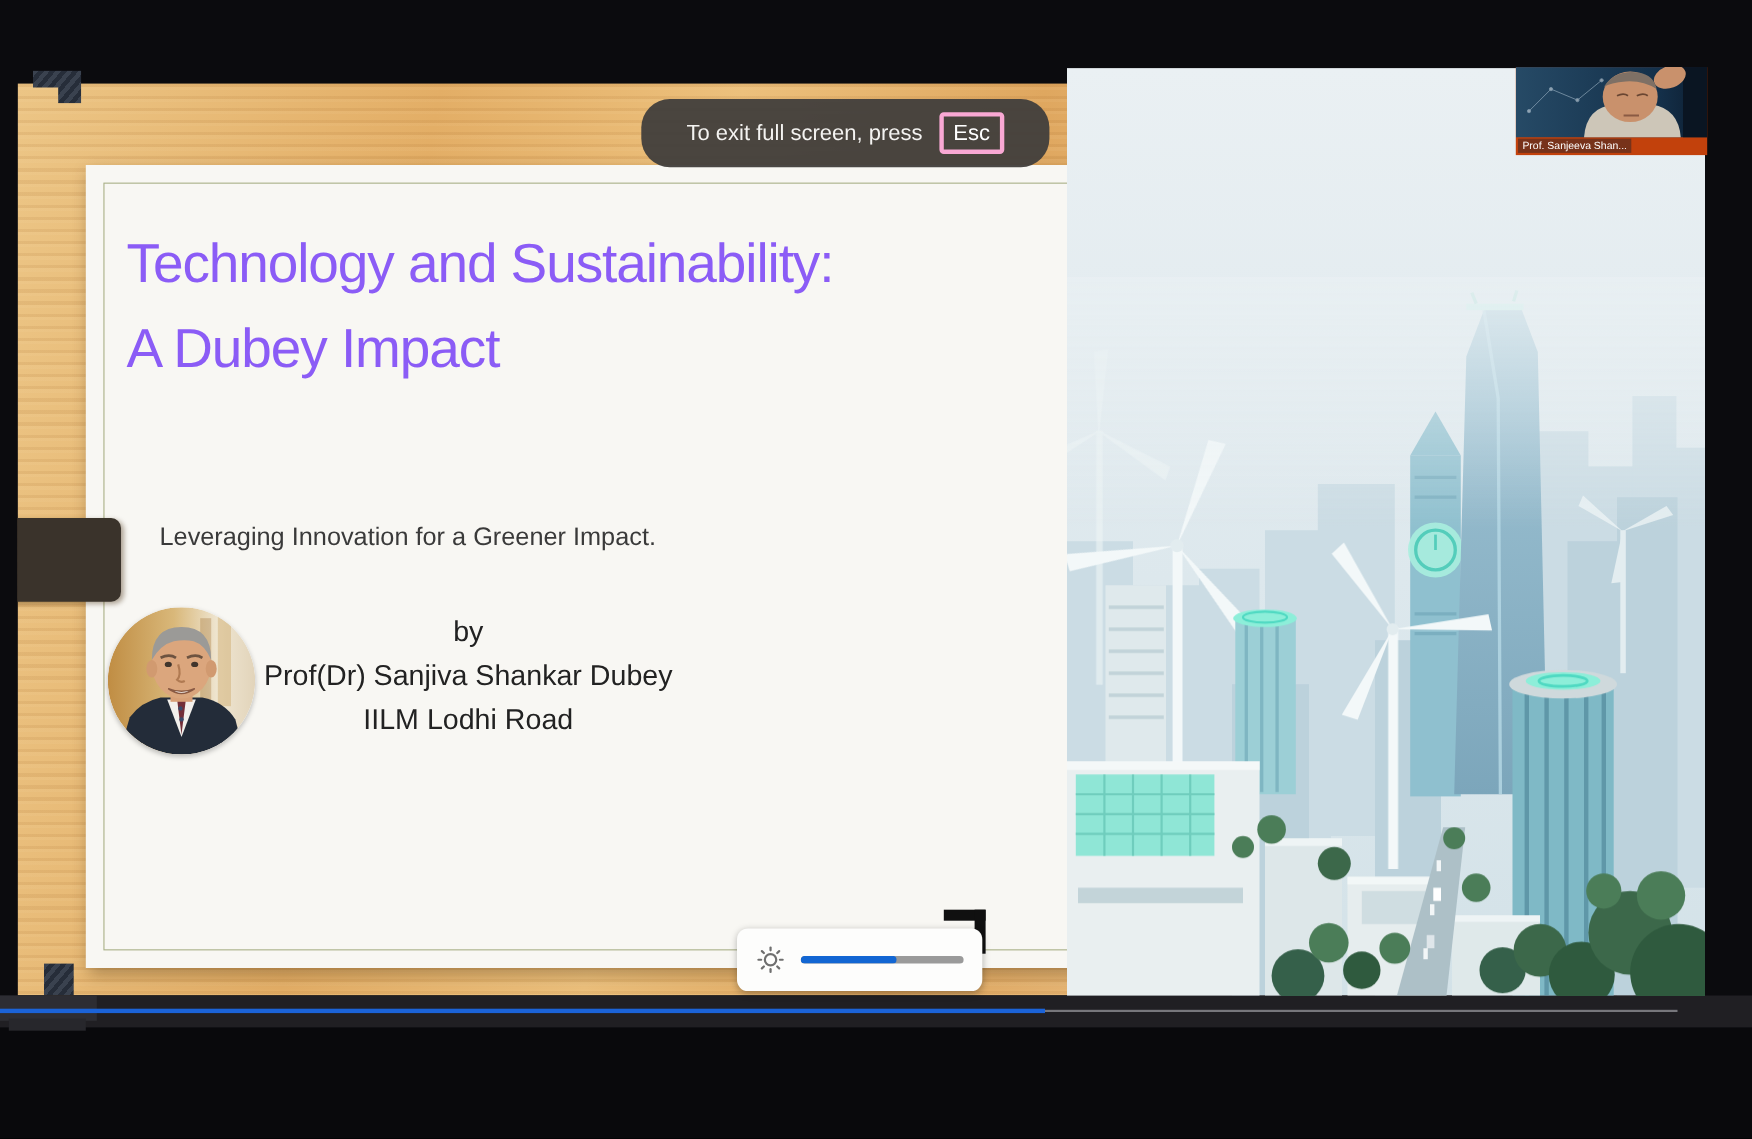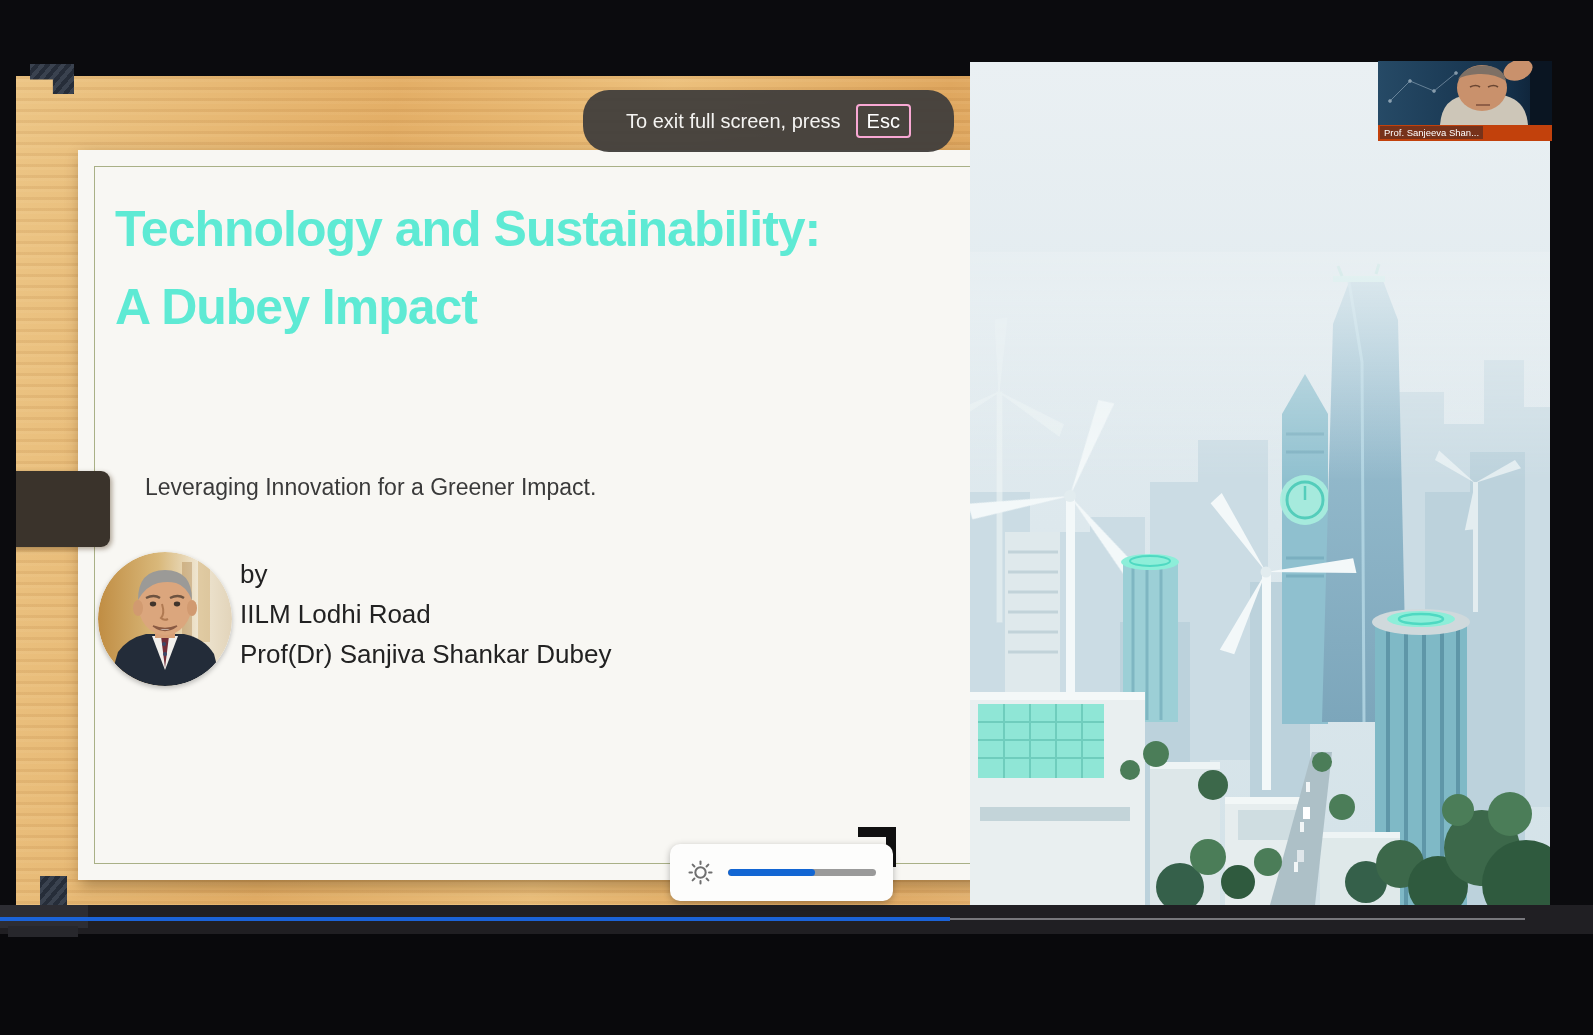--- a/index.html
+++ b/index.html
@@ -9,41 +9,41 @@
 
   
   .screen-left{position:absolute;left:16px;top:62px;width:954px;height:843px;overflow:hidden;}
   .wood{position:absolute;left:0;top:14px;width:954px;height:829px;
         background:
           repeating-linear-gradient(180deg, rgba(150,90,30,.10) 0 3px, rgba(255,235,200,.06) 3px 6px, transparent 6px 11px),
           linear-gradient(100deg,#ecc585 0%,#e3ae66 35%,#ecc07c 60%,#dfa75f 85%,#e6b573 100%);}
   .paper{position:absolute;left:62px;top:88px;width:920px;height:730px;background:#f8f7f3;
          box-shadow:3px 6px 14px rgba(70,45,10,.38);}
   .paper-border{position:absolute;inset:16px;border:1px solid #a9b086;}
-  .slide-title{position:absolute;left:99px;top:128px;width:810px;
-               font-size:50px;line-height:78px;font-weight:700;color:#5eead4;letter-spacing:-1px;}
+  .slide-title{position:absolute;left:99px;top:138px;width:810px;
+               font-size:50px;line-height:78px;font-weight:400;color:#8b5cf6;letter-spacing:-1px;}
   .slide-subtitle{position:absolute;left:129px;top:412px;font-size:23px;color:#3a3a3a;}
   .portrait{position:absolute;left:82px;top:490px;width:134px;height:134px;border-radius:50%;overflow:hidden;
             box-shadow:0 2px 5px rgba(0,0,0,.25);}
-  .by-block{position:absolute;left:224px;top:492px;font-size:26px;line-height:40px;color:#222;}
+  .by-block{position:absolute;left:224px;top:492px;font-size:26px;line-height:40px;color:#222;text-align:center;}
   .left-tab{position:absolute;left:-6px;top:409px;width:100px;height:76px;background:#3a332b;
             border-radius:0 9px 9px 0;box-shadow:2px 2px 5px rgba(60,35,5,.4);}
   .tape{background:repeating-linear-gradient(130deg,#3a424f 0 4px,#262d39 4px 8px);}
   .tape-top{position:absolute;left:14px;top:2px;width:44px;height:30px;
             clip-path:polygon(0 0,100% 0,100% 100%,52% 100%,52% 52%,0 52%);}
   .tape-bottom{position:absolute;left:24px;top:814px;width:27px;height:29px;}
 
   
   .screen-right{position:absolute;left:970px;top:62px;width:580px;height:843px;overflow:hidden;background:#e6edf0;}
 
   
   .fs-banner{position:absolute;left:583px;top:90px;width:371px;height:62px;background:rgba(67,63,60,.96);
              display:flex;align-items:center;justify-content:center;gap:15px;z-index:7;border-radius:26px;}
   .fs-banner-text{color:#f4f3f1;font-size:20px;}
-  .esc-key{border:2px solid #f9a8d4;border-radius:4px;color:#fff;font-size:20px;
+  .esc-key{border:4px solid #f9a8d4;border-radius:4px;color:#fff;font-size:20px;
            padding:5px 9px;line-height:1;}
 
   
   .webcam{position:absolute;left:1378px;top:61px;width:174px;height:80px;overflow:hidden;z-index:8;background:#c2410c;}
   .webcam-label{position:absolute;left:2px;bottom:2px;padding:1px 4px;font-size:9.5px;color:#fff;
                 background:rgba(28,33,44,.45);white-space:nowrap;}
 
   
   .pill{position:absolute;left:670px;top:844px;width:223px;height:57px;background:#fdfdfc;border-radius:10px;
         box-shadow:0 2px 7px rgba(0,0,0,.28);display:flex;align-items:center;padding-left:17px;z-index:9;}
@@ -115,22 +115,22 @@
           <ellipse cx="55" cy="52" rx="3.2" ry="2.4" fill="#40352c"></ellipse>
           <ellipse cx="79" cy="52" rx="3.2" ry="2.4" fill="#40352c"></ellipse>
           <path d="M64,52 q3,10 -1,14 q3,3 7,1" stroke="#b07a52" stroke-width="2" fill="none"></path>
           <path d="M55,74 Q67,83 79,74 Q67,79 55,74 Z" fill="#fff" stroke="#8a5a43" stroke-width="1.4"></path>
         </g>
       </svg>
     </div>
 
     <div class="by-block">
       <div>by</div>
+      <div>Prof(Dr) Sanjiva Shankar Dubey</div>
       <div>IILM Lodhi Road</div>
-      <div>Prof(Dr) Sanjiva Shankar Dubey</div>
     </div>
 
     <div class="left-tab"></div>
     <div class="tape tape-top"></div>
     <div class="tape tape-bottom"></div>
   </div>
 
   <div class="screen-right">
     <svg width="580" height="843" viewBox="0 0 580 843">
       <defs>

